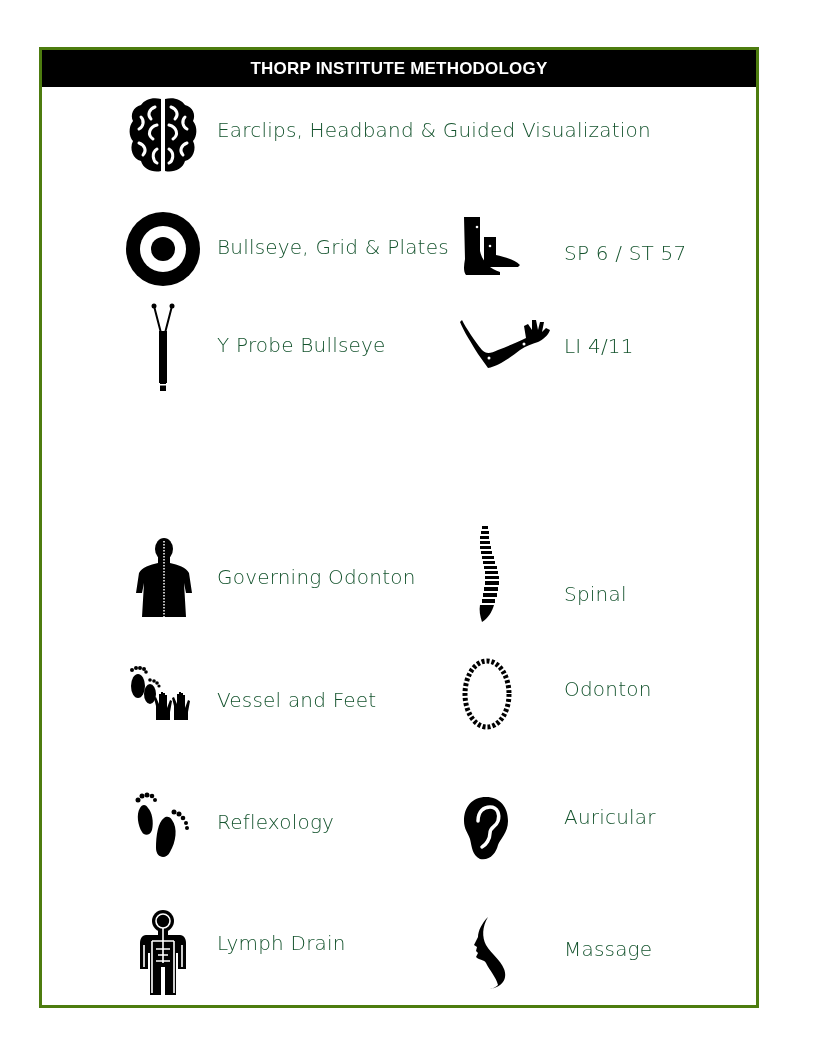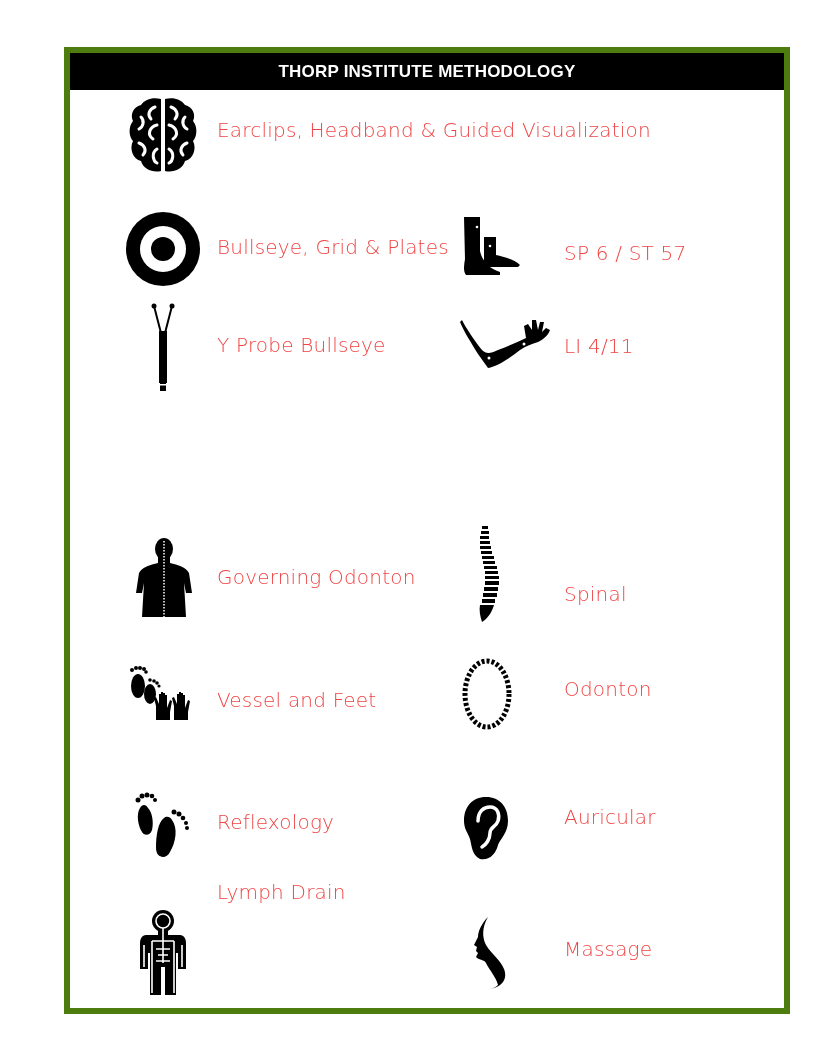--- a/index.html
+++ b/index.html
@@ -1,20 +1,20 @@
 <!DOCTYPE html>
 <html><head>
 <meta charset="utf-8">
 <style>
   html, body { margin:0; padding:0; background:#ffffff; }
   body { width:816px; height:1056px; position:relative; font-family:"DejaVu Sans", sans-serif; color:#111; overflow:hidden; }
-  .frame { position:absolute; left:64px; top:47px; width:714px; height:955px; border:6px solid #4d7c0f; box-sizing:content-box; }
+  .frame { position:absolute; left:39px; top:47px; width:714px; height:955px; border:3px solid #4d7c0f; box-sizing:content-box; }
   .header { position:absolute; left:0; top:0; right:0; height:37px; background:#000; color:#fff; display:flex; align-items:center; justify-content:center; font-family:"Liberation Sans", sans-serif; font-weight:bold; font-size:17px; letter-spacing:0.2px; }
   .icon { position:absolute; display:block; }
-  .label { position:absolute; font-family:"DejaVu Sans", sans-serif; font-size:20px; font-weight:300; color:#ef4444; white-space:nowrap; letter-spacing:0.2px; }
+  .label { position:absolute; font-family:"DejaVu Sans", sans-serif; font-size:20px; font-weight:300; color:#14532d; white-space:nowrap; letter-spacing:0.2px; }
 </style>
 </head>
 <body>
 
 <div class="frame">
   <div class="header">THORP INSTITUTE METHODOLOGY</div>
 </div>
 
 <svg class="icon" style="left:127px;top:95px" width="72" height="80" viewBox="0 0 72 80">
   <path d="M34 4 C26 2 18 4 14 10 C6 12 3 20 6 26 C1 32 2 42 6 46 C2 54 6 64 14 66 C16 74 26 78 34 76 Z" fill="#000"></path>
@@ -147,18 +147,18 @@
   <g fill="#000">
     <circle cx="25" cy="12" r="11"></circle>
       <rect x="20" y="20" width="10" height="6"></rect>
     <path d="M8 26 H42 C46 26 48 30 48 34 V60 H40 V44 H38 V86 H27 V58 H23 V86 H12 V44 H10 V60 H2 V34 C2 30 4 26 8 26 Z"></path>
   </g>
   <g stroke="#fff" stroke-width="1.6" fill="none">
     <circle cx="25" cy="12" r="7"></circle>
     <path d="M25 19 V54 M14 32 H36 M14 32 V84 M36 32 V84 M6 36 V58 M44 36 V58 M18 40 H32 M20 46 H30 M18 52 H32"></path>
   </g>
 </svg>
-<div class="label" style="left:217px;top:880px">Lymph Drain</div>
+<div class="label" style="left:217px;top:931px">Lymph Drain</div>
 
 <svg class="icon" style="left:468px;top:915px" width="40" height="76" viewBox="0 0 40 76">
   <path d="M20 2 C14 8 10 16 10 22 L6 30 L9 32 L8 36 L10 38 L8 42 C12 46 16 44 18 48 C22 56 28 62 30 70 C28 72 24 74 22 74 C34 72 40 64 36 54 C32 44 24 40 18 30 C14 22 14 12 20 2 Z" fill="#000"></path>
 </svg>
 <div class="label" style="left:564px;top:937px">Massage</div>
 
 </body></html>

